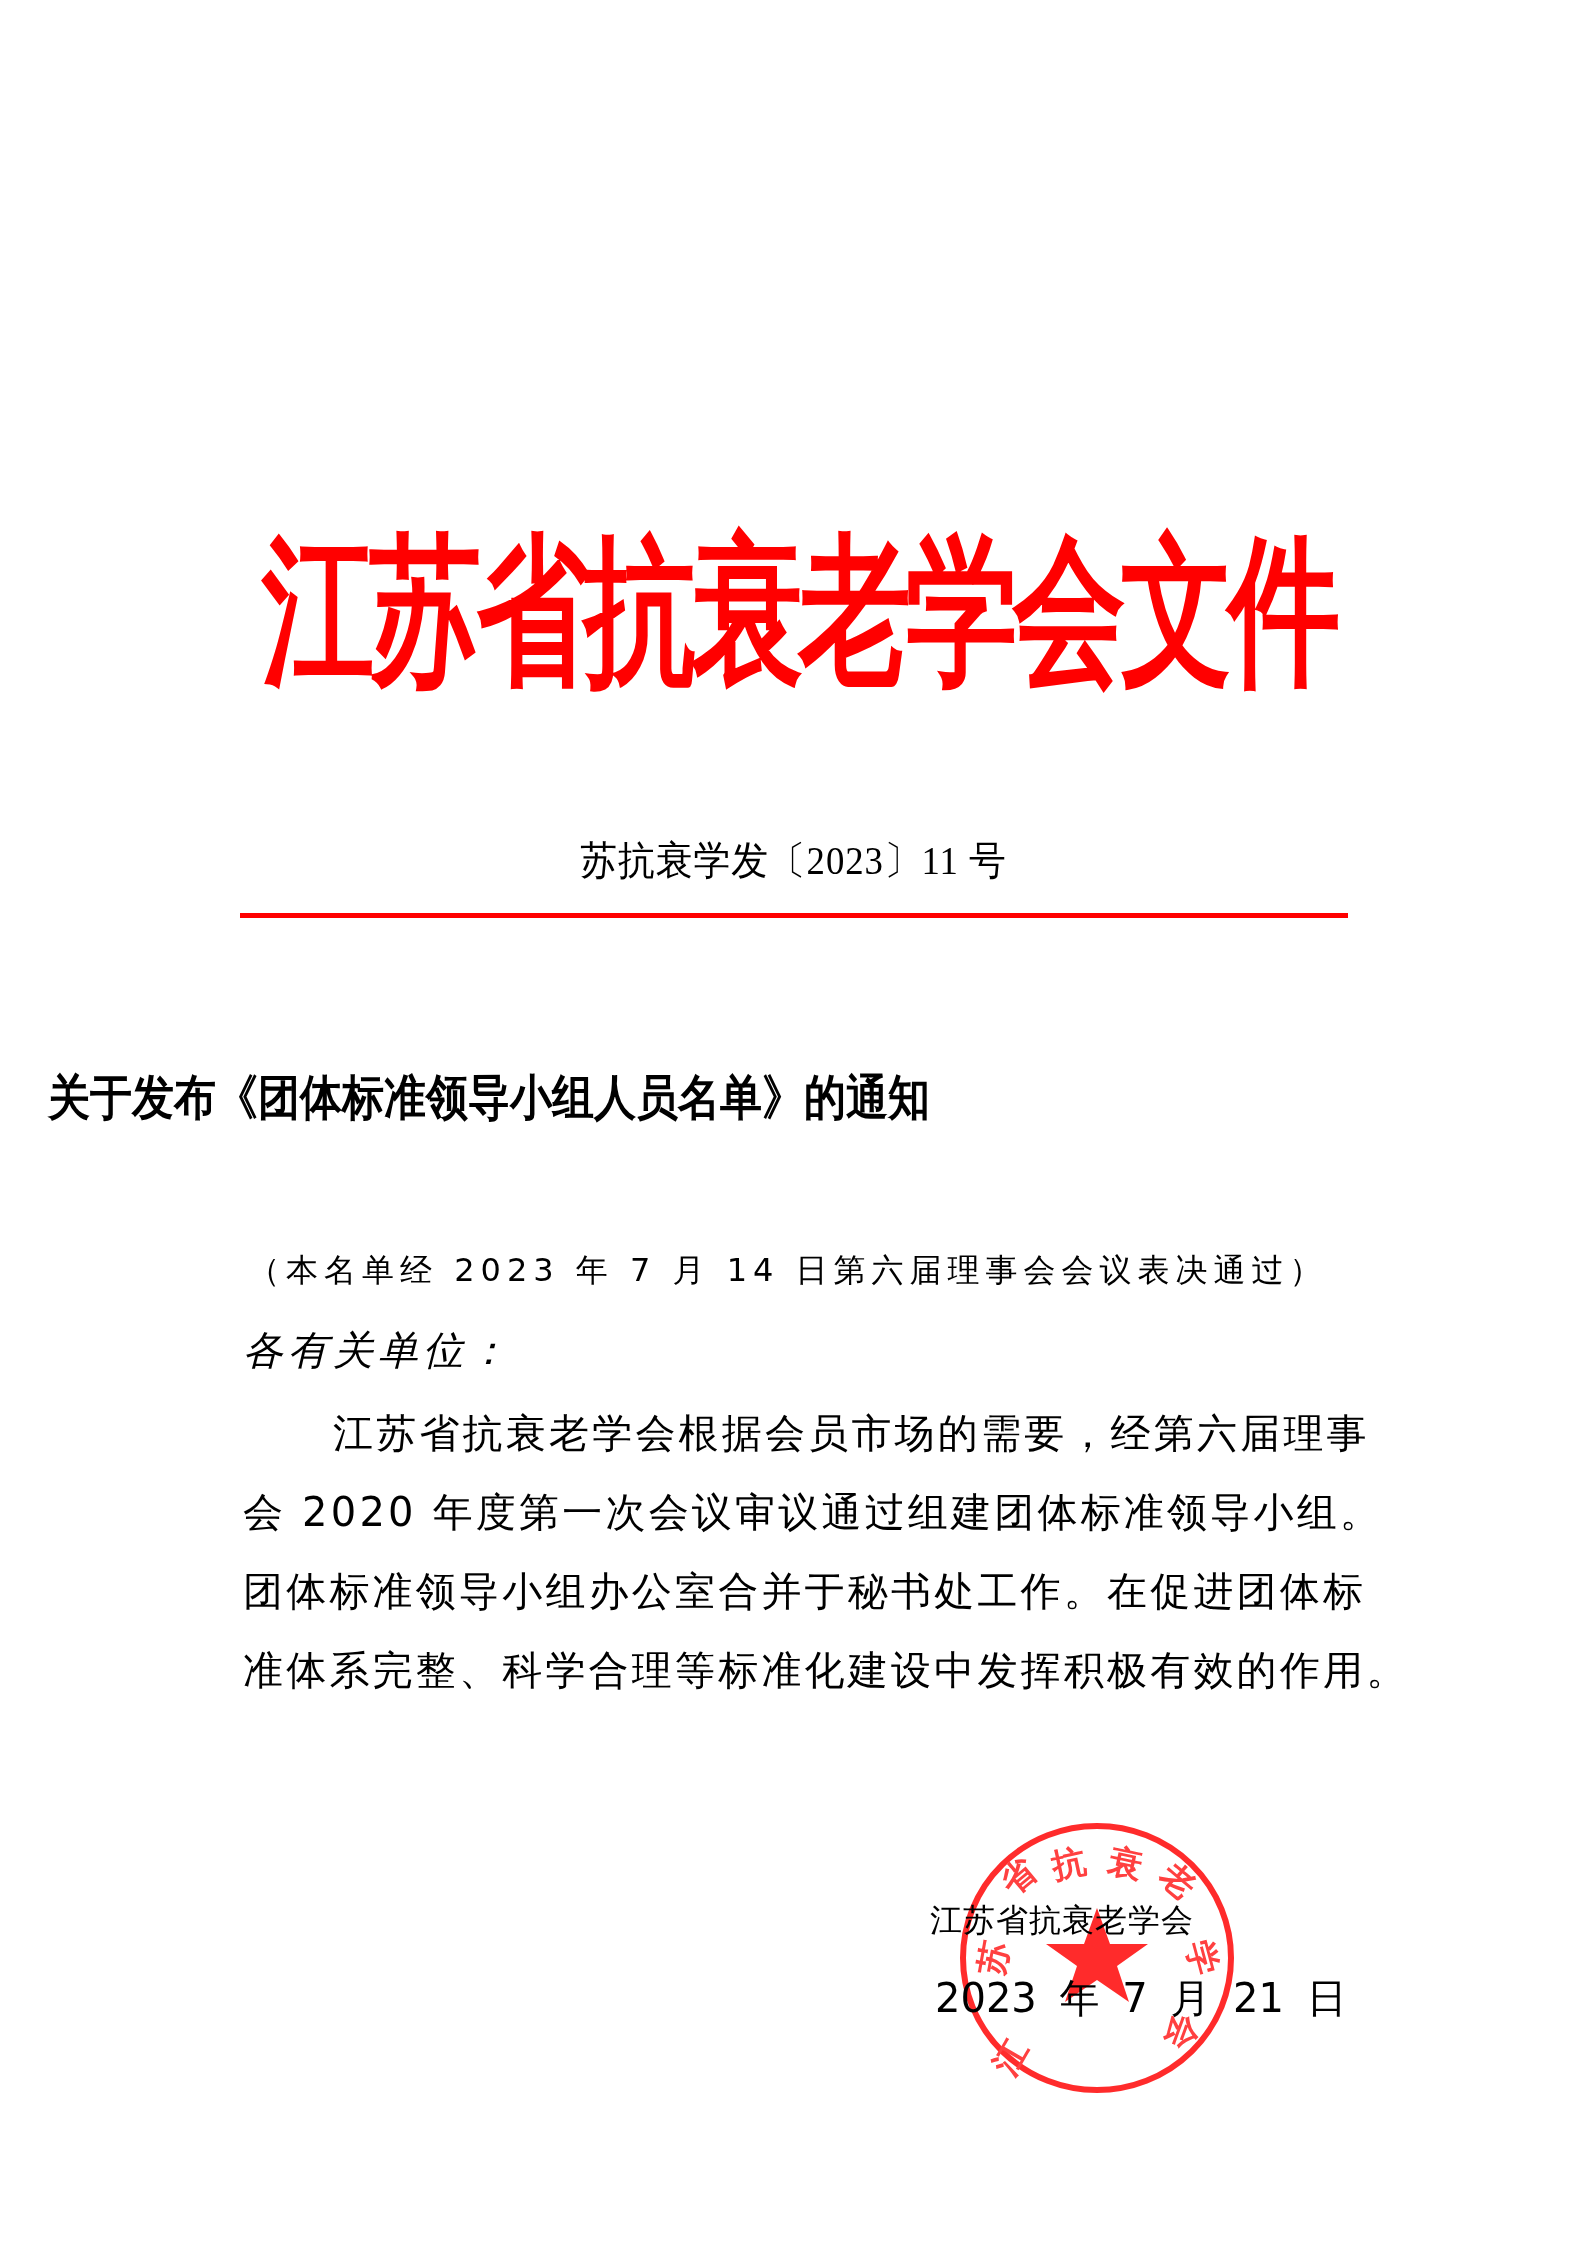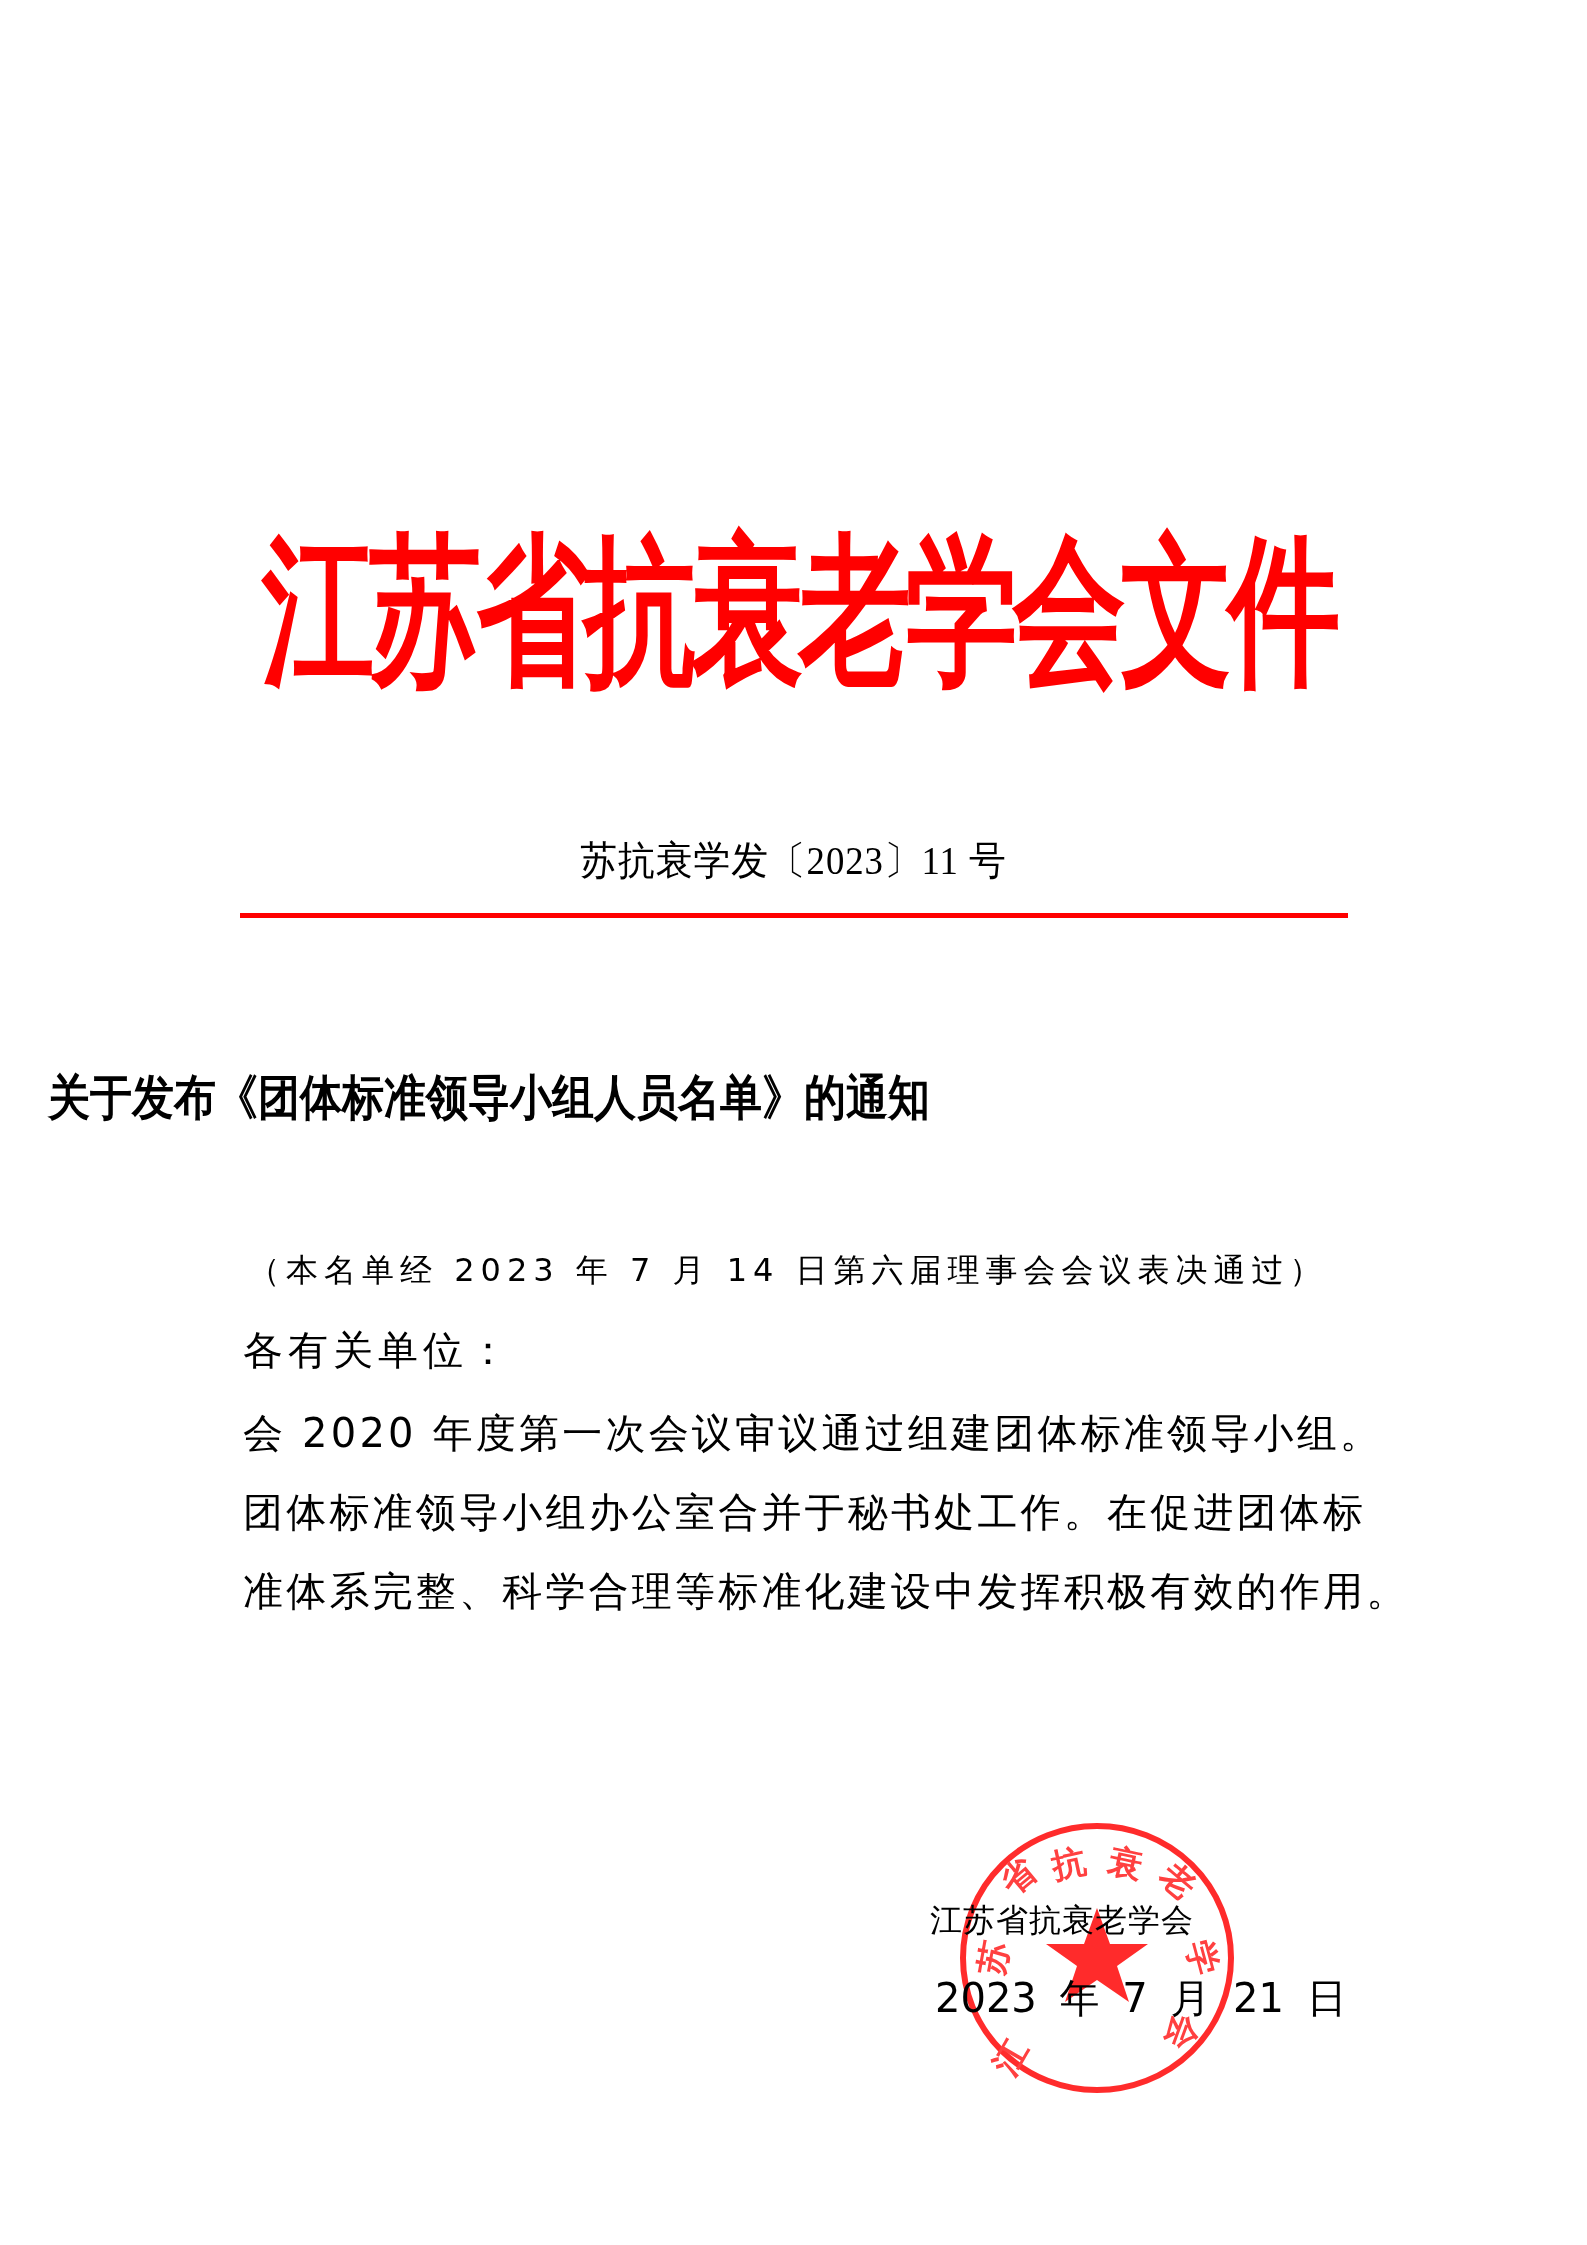--- a/index.html
+++ b/index.html
@@ -94,20 +94,21 @@
     
     .salutation {
       position: absolute;
       left: 243px;
       top: 1320px;
       font-family: "DejaVu Sans", "Liberation Sans", sans-serif;
       font-size: 40px;
       line-height: 60px;
       letter-spacing: 5px;
       white-space: nowrap;
+      font-style: italic;
     }
     .body-lines {
       position: absolute;
       left: 243px;
       top: 1400px;
       width: 1140px;
     }
     .body-line {
       display: block;
       height: 79px;
@@ -176,20 +177,21 @@
 
   <div class="notice-title">
     <span>关于发布《团体标准领导小组人员名单》的通知</span>
   </div>
 
   <div class="approval-note">（本名单经 2023 年 7 月 14 日第六届理事会会议表决通过）</div>
 
   <div class="salutation">各有关单位：</div>
 
   <div class="body-lines">
+    <span class="body-line indent">江苏省抗衰老学会根据会员市场的需要，经第六届理事</span>
     <span class="body-line">会 2020 年度第一次会议审议通过组建团体标准领导小组。</span>
     <span class="body-line">团体标准领导小组办公室合并于秘书处工作。在促进团体标</span>
     <span class="body-line">准体系完整、科学合理等标准化建设中发挥积极有效的作用。</span>
   </div>
 
   <svg class="seal" viewBox="0 0 280 276" xmlns="http://www.w3.org/2000/svg">
     <ellipse cx="140" cy="138" rx="134" ry="132" fill="none" stroke="#ff1a1a" stroke-width="6"></ellipse>
     <g fill="#ff3030" font-family="DejaVu Serif, Liberation Serif, serif" font-weight="bold" font-size="34" text-anchor="middle">
       <text x="55" y="248" transform="rotate(-60 55 238)">江</text>
       <text x="38" y="148" transform="rotate(-80 38 138)">苏</text>

